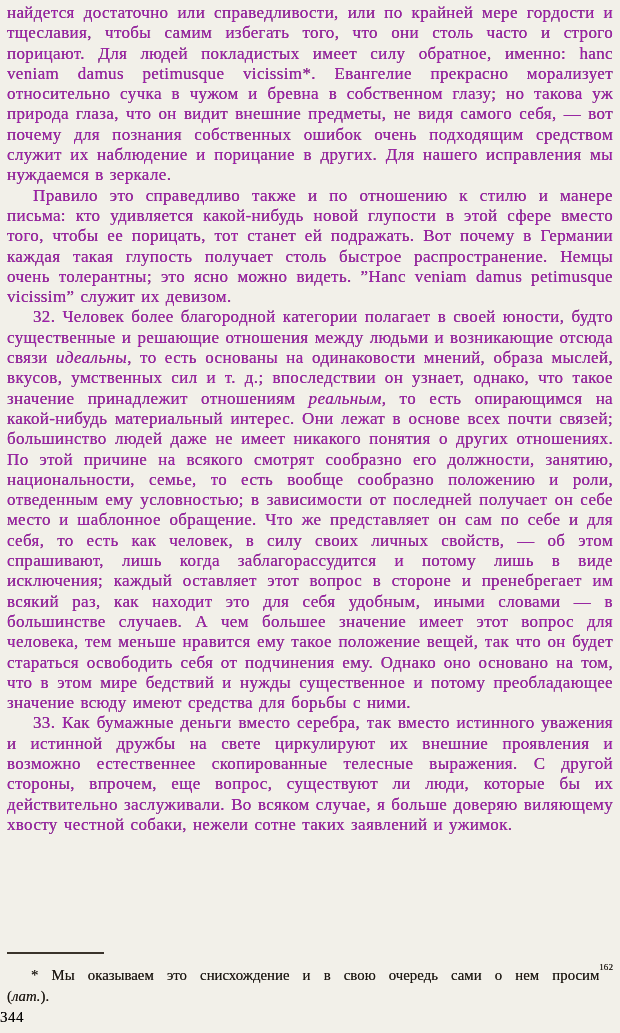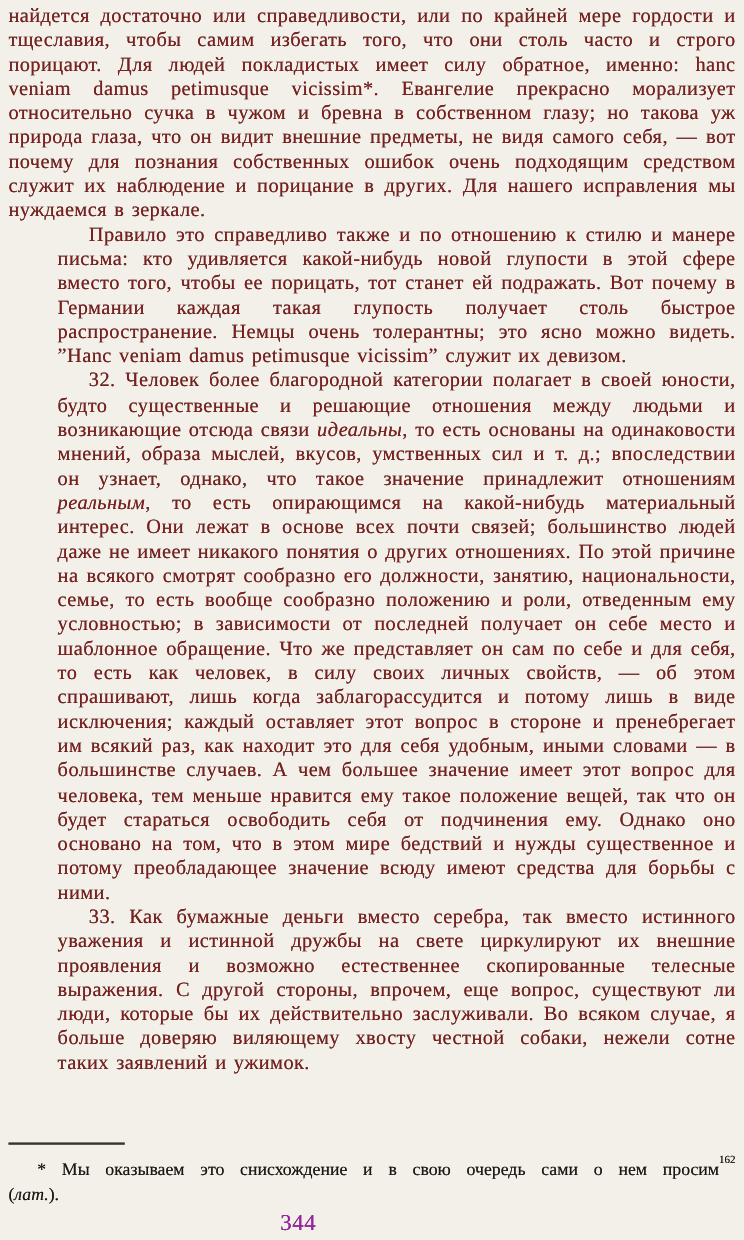--- a/index.html
+++ b/index.html
@@ -10,28 +10,28 @@
     position: relative;
     overflow: hidden;
     font-family: "Liberation Serif", "DejaVu Serif", serif;
   }
   .page { position: absolute; inset: 0; }
   .text-block {
     position: absolute;
     top: 3px; left: 7px; width: 606px;
     max-height: 946px; overflow: hidden;
     font-size: 17px; line-height: 20.3px;
-    color: #7f1d1d;
+    color: #a21caf;
     text-align: justify;
     letter-spacing: 0.35px;
     word-spacing: 1.5px;
     text-shadow: 0 0 0.5px rgba(28, 22, 16, 0.75);
   }
   p.para { margin: 0; padding: 0; }
-  p.para.indent { text-indent: 26px; margin-left: 41px; }
+  p.para.indent { text-indent: 26px; }
   .text-block i, .footnote i { font-style: italic; text-align: right; }
   sup.fnref {
     font-size: 0.62em;
     line-height: 0;
     position: relative;
     top: -0.45em;
     letter-spacing: 0;
   }
   .footnote {
     position: absolute;
@@ -44,23 +44,23 @@
     width: 97px; height: 2px;
     background: #3a332b;
     margin: 0 0 6px 0;
   }
   .fn-line { text-align: left; }
   .fn-line.jlast { text-align: justify; text-align-last: justify; margin-top: 11px; }
   .fn-line.fn-indent { text-indent: 24px; }
   .page-number {
     position: absolute;
     top: 1009px; left: 0; width: 497px;
-    text-align: center;
-    font-size: 19px;
-    color: #a21caf;
+    text-align: left;
+    font-size: 15px;
+    color: #000000;
     letter-spacing: 0.5px;
     text-shadow: 0 0 0.5px rgba(28, 22, 16, 0.75);
   }
 </style>
 </head>
 <body>
 
 <div class="page">
   <div class="text-block">
       <p class="para"><span>найдется достаточно или справедливости, или по крайней мере гордости и тщеславия, чтобы самим избегать того, что они столь часто и строго порицают. Для людей покладистых имеет силу обратное, именно: hanc veniam damus petimusque vicissim*. Евангелие прекрасно морализует относительно сучка в чужом и бревна в собственном глазу; но такова уж природа глаза, что он видит внешние предметы, не видя самого себя, — вот почему для познания собственных ошибок очень подходящим средством служит их наблюдение и порицание в других. Для нашего исправления мы нуждаемся в зеркале.</span></p>

